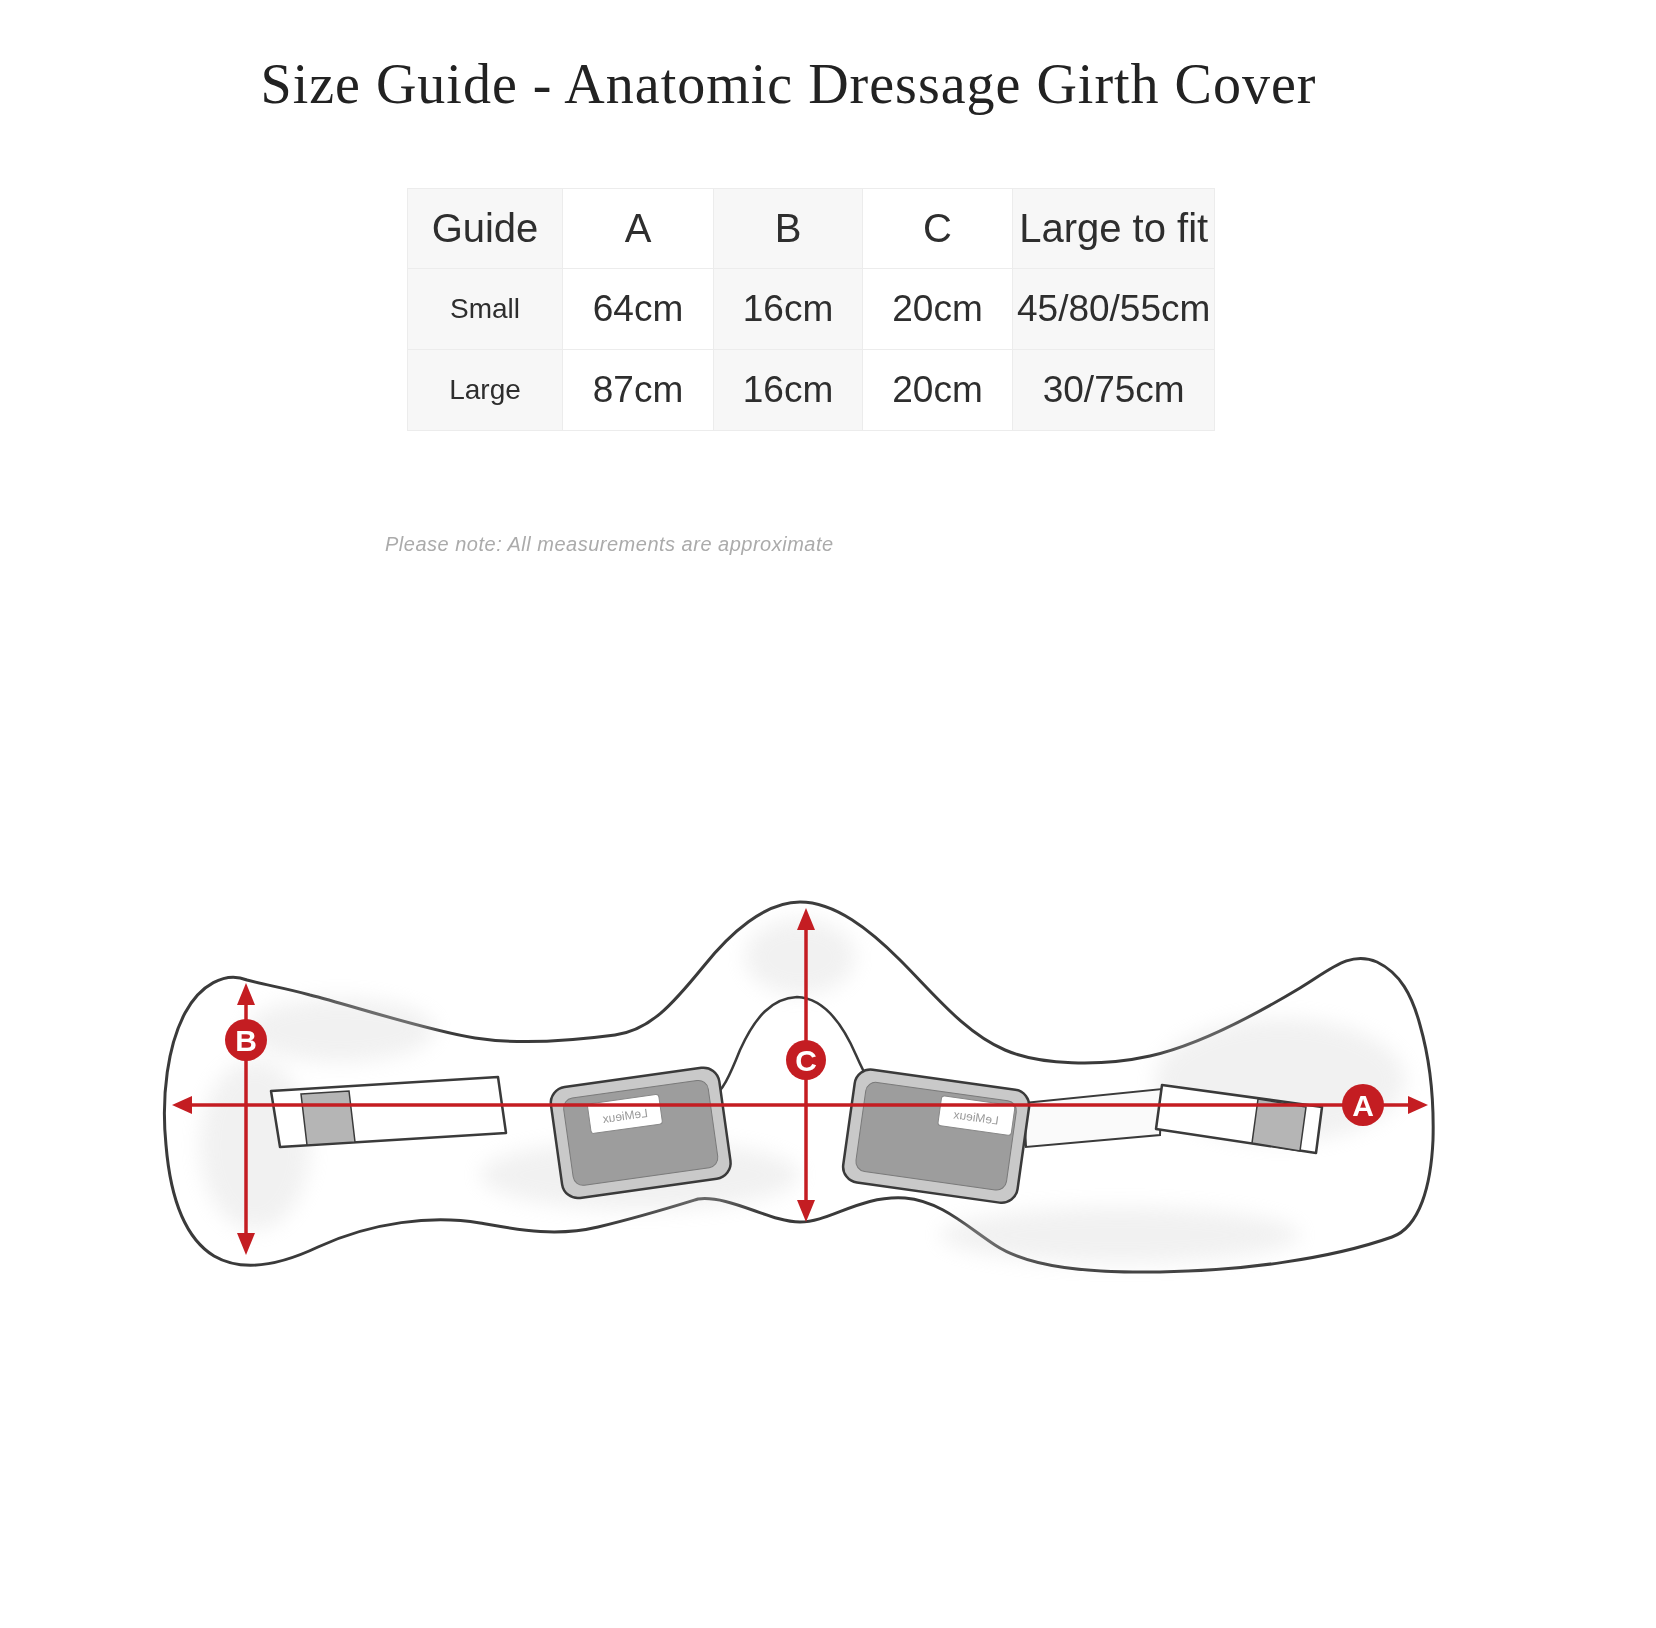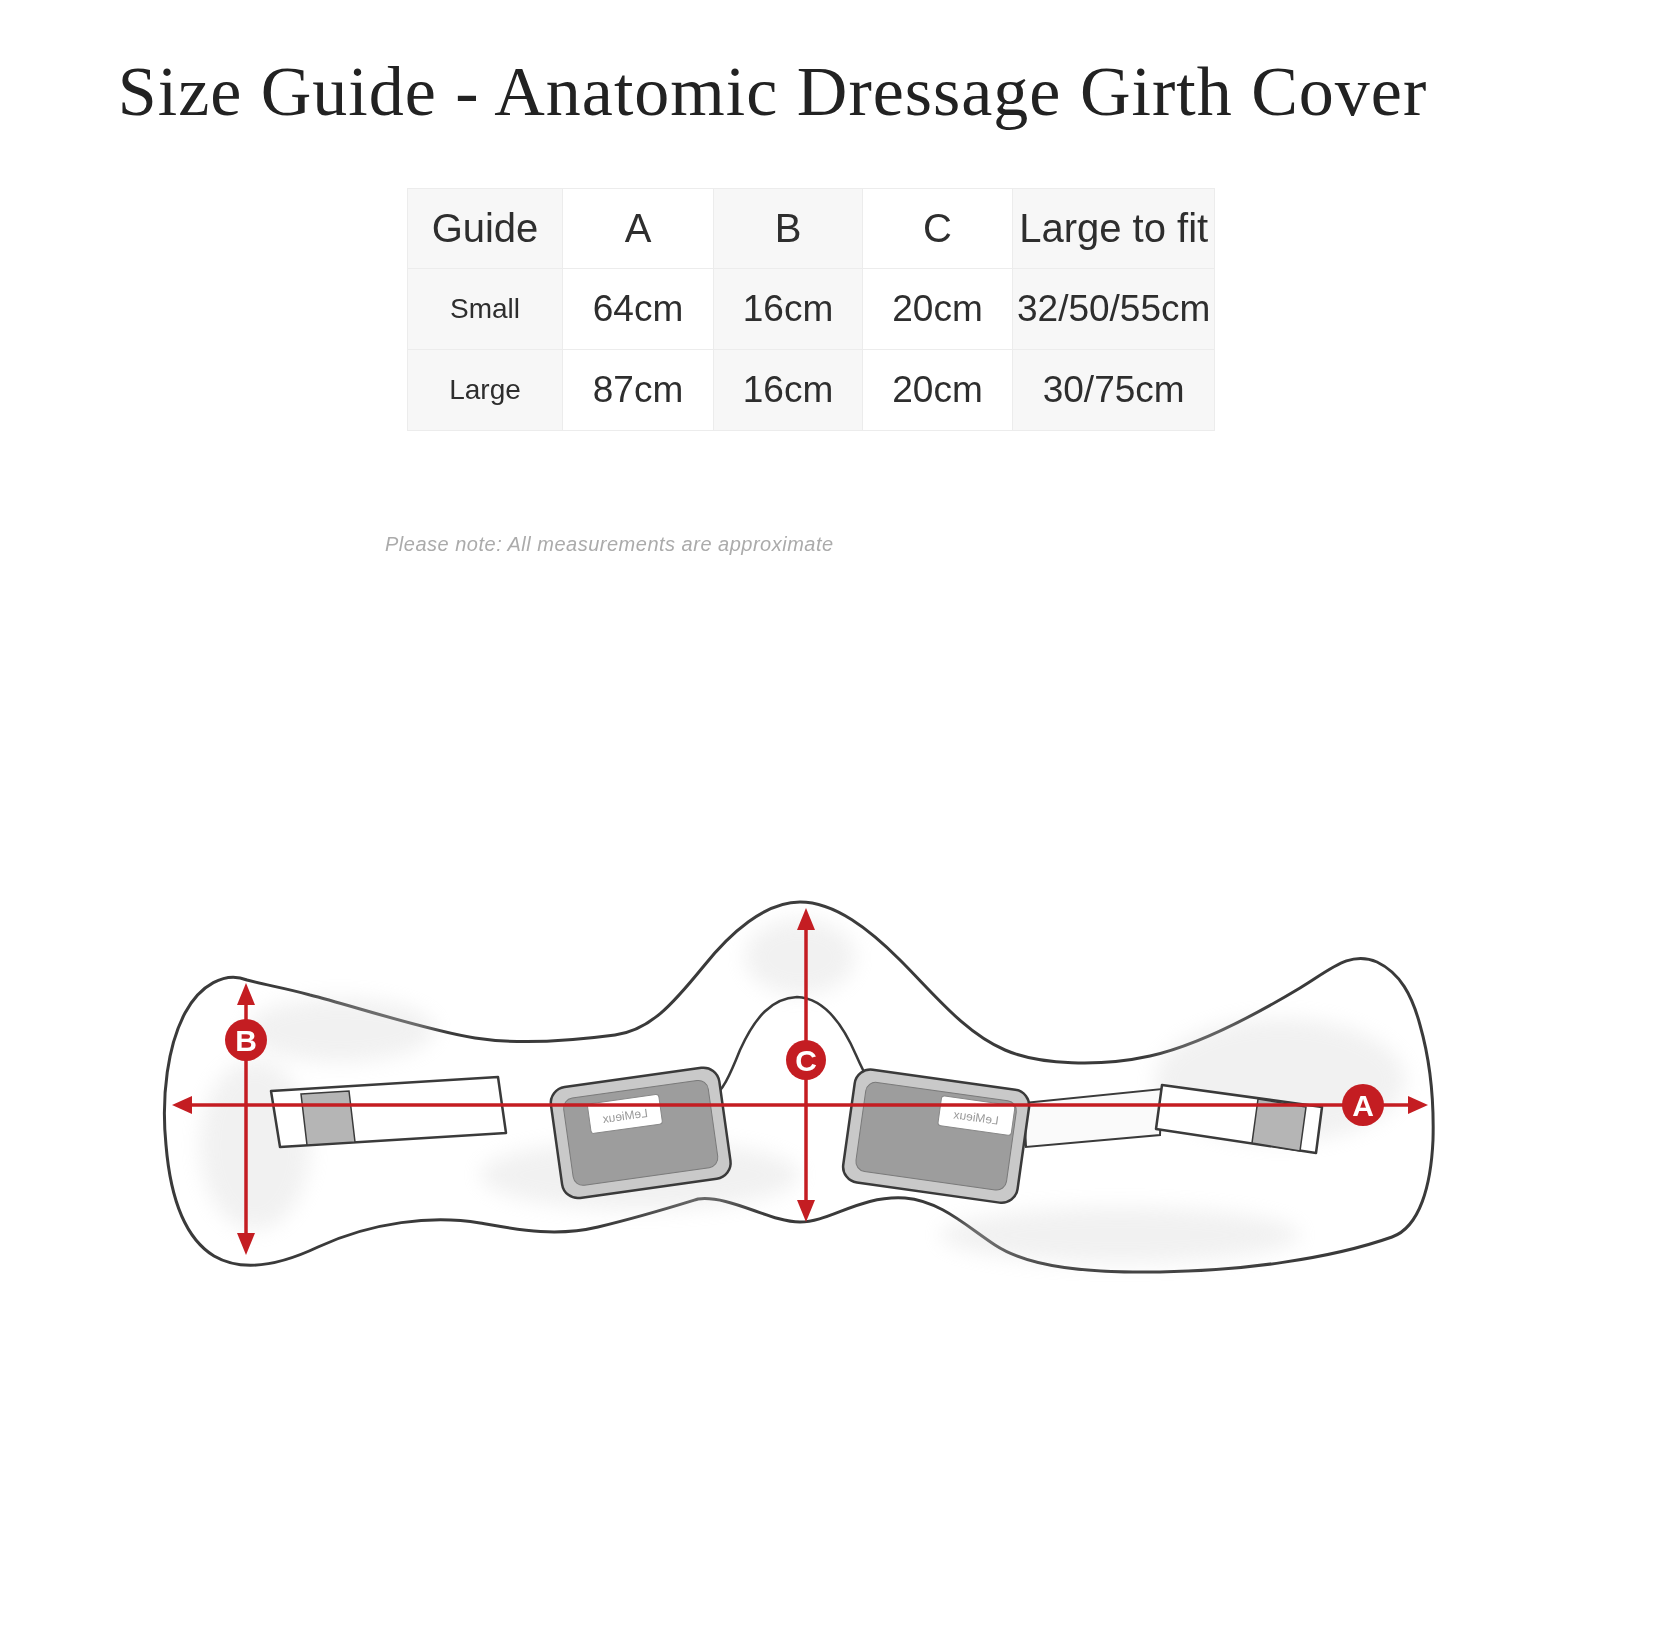--- a/index.html
+++ b/index.html
@@ -9,24 +9,25 @@
     font-family:"Liberation Sans", sans-serif;
     position:relative;
     overflow:hidden;
   }
   .page-title{
     position:absolute;
     top:52px;left:0;width:1545px;
     text-align:center;
     font-family:"Liberation Serif", serif;
     font-weight:500;
-    font-size:70px;
+    font-size:56px;
     letter-spacing:1px;
     color:#222222;
     margin:0;
+    padding-left:16px;
   }
   .size-table{
     position:absolute;
     left:407px;top:188px;
     border-collapse:collapse;
     table-layout:fixed;
   }
   .size-table th,.size-table td{
     border:1px solid #ececec;
     text-align:center;
@@ -91,21 +92,21 @@
       <th>C</th>
       <th>Large to fit</th>
     </tr>
   </thead>
   <tbody>
     <tr>
       <td class="row-label">Small</td>
       <td>64cm</td>
       <td>16cm</td>
       <td>20cm</td>
-      <td>32/50/55cm</td>
+      <td>45/80/55cm</td>
     </tr>
     <tr>
       <td class="row-label">Large</td>
       <td>87cm</td>
       <td>16cm</td>
       <td>20cm</td>
       <td>30/75cm</td>
     </tr>
   </tbody>
 </table>

